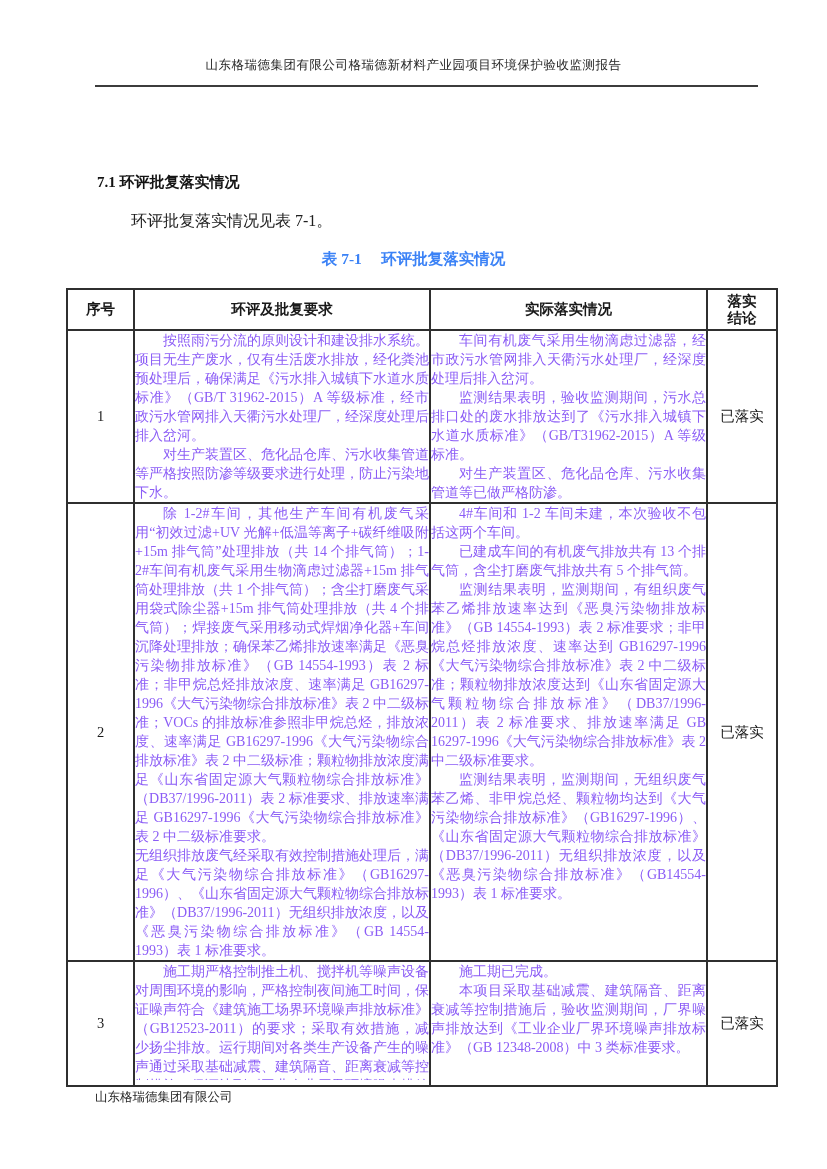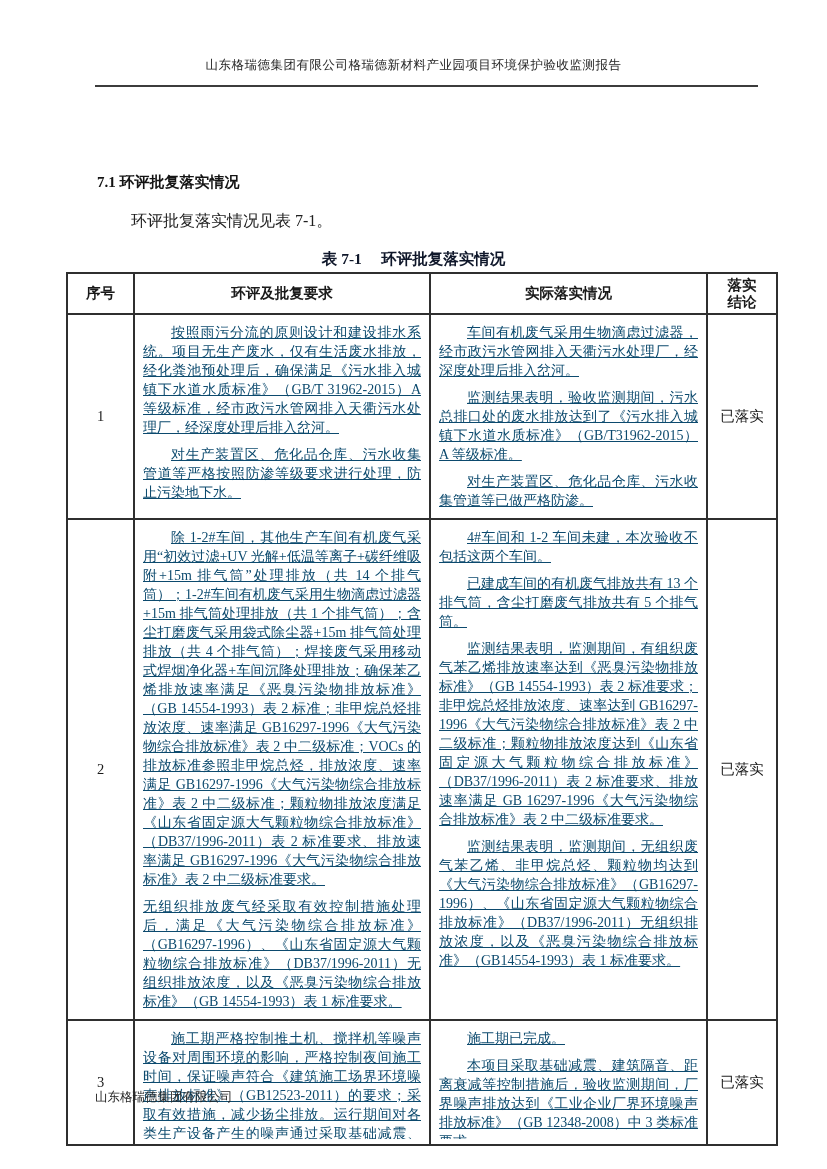--- a/index.html
+++ b/index.html
@@ -25,41 +25,41 @@
   .section-heading {
     position:absolute; top:173px; left:97px;
     font-size:15px; font-weight:bold; color:#141414;
   }
   .intro-text {
     position:absolute; top:211px; left:131px;
     font-size:16px; color:#202020;
   }
   .table-caption {
     position:absolute; top:249px; left:0; width:100%;
-    text-align:center; font-size:15.5px; font-weight:bold; color:#0f172a;
+    text-align:center; font-size:15.5px; font-weight:bold; color:#3b82f6;
   }
   table.compliance {
-    position:absolute; top:272px; left:66px; width:710px;
+    position:absolute; top:288px; left:66px; width:710px;
     border-collapse:collapse; table-layout:fixed;border-radius:13px;
   }
   table.compliance th, table.compliance td {
     border:2px solid #2f2f2f; padding:0;
   }
   th.hdr {
     height:41px; font-size:14.5px; font-weight:bold; text-align:center;
     vertical-align:middle; color:#1a1a1a;
   }
   th.hdr-conclusion { white-space:pre-line; line-height:17px; }
   td.c-no, td.c-conclusion {
     text-align:center; vertical-align:middle; font-size:14.5px; color:#1a1a1a;
   }
   td.c-text { vertical-align:top; padding:3px 7px 2px 7px; }
   .cellp {
-    margin:8px; font-size:14px; line-height:19px; color:#0c4a6e;
-    text-align:justify; text-indent:2em;text-decoration:underline;
+    margin:0; font-size:14px; line-height:19px; color:#8b5cf6;
+    text-align:justify; text-indent:2em;
   }
   .cellp.no-indent { text-indent:0; }
   tr.row-1 td { height:168px; }
   tr.row-2 td { height:457px; }
   tr.row-3 td { height:125px; }
   .cell-clip { height:118px; overflow:hidden; }
   .page-number {
     position:absolute; top:1068px; left:0; width:100%;
     text-align:center; font-size:12.5px; color:#262626;
   }

